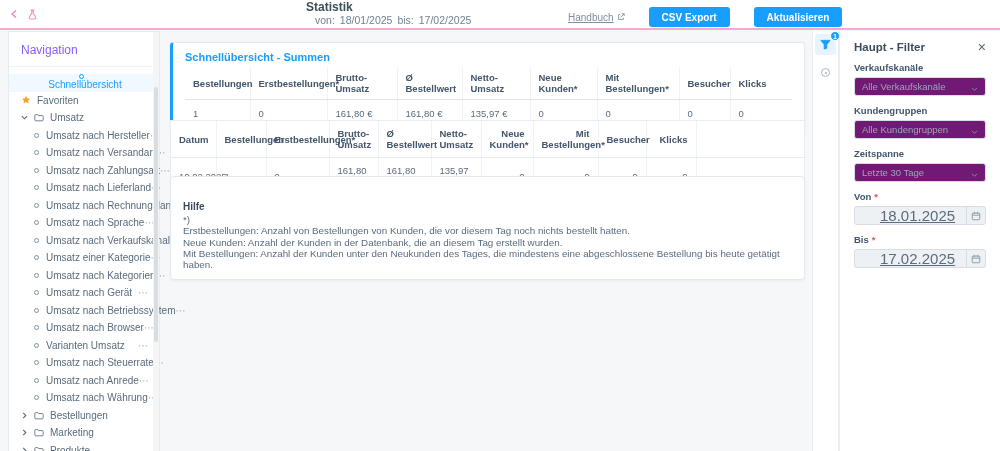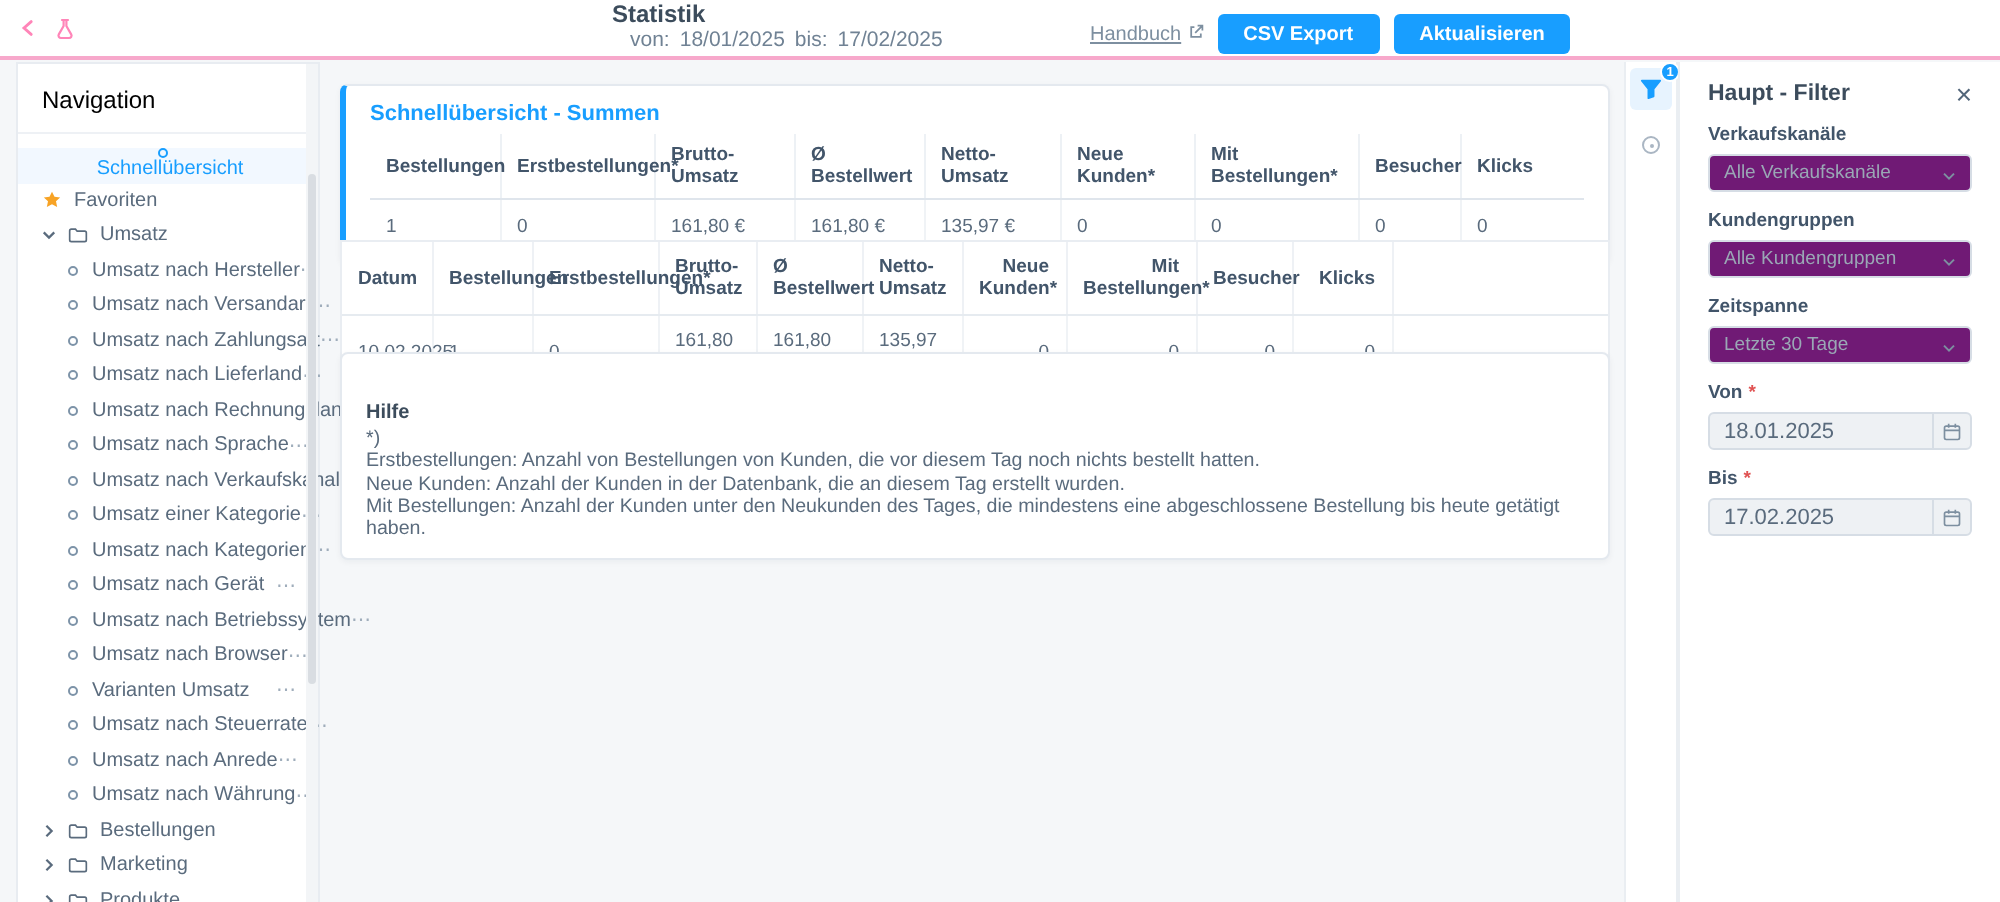--- a/index.html
+++ b/index.html
@@ -7,29 +7,29 @@
   body { font-family:"Liberation Sans",sans-serif; background:#f5f7f9; position:relative; color:#5a6b7d; }
 
   
   .topbar { position:absolute; top:0; left:0; right:0; height:30px; background:#fff;
             border-bottom:2px solid #f7a8cb; z-index:6; }
   .tb-left { position:absolute; left:10px; top:0; height:28px; display:flex; align-items:center; gap:10px; }
   .icon-btn { display:flex; align-items:center; justify-content:center; cursor:pointer; }
   .title-group { position:absolute; left:306px; top:0; height:28px; display:flex; align-items:flex-start;flex-direction:column; }
   .app-title { font-size:12px; font-weight:bold; color:#3c4c5c; }
   .range { font-size:10.5px; color:#708294; margin-left:9px; display:flex; gap:5px; }
-  .actions { position:absolute; left:545px; top:0; height:34px; display:flex; align-items:center; gap:7px; }
+  .actions { position:absolute; left:568px; top:0; height:34px; display:flex; align-items:center; gap:24px; }
   .manual { font-size:10px; color:#7d8fa0; text-decoration:underline; display:flex; align-items:center; gap:3px; cursor:pointer; }
   .btn { height:20px; padding:0 13px; background:#189eff; color:#fff; font-size:10px; font-weight:bold;
          border:none; border-radius:3px; display:flex; align-items:center; cursor:pointer; font-family:inherit; }
 
   
   .sidebar { position:absolute; left:8px; top:31px; bottom:0; width:152px; background:#fff;
              border:1px solid #e8ecf1; border-bottom:none; }
-  .side-head { font-size:12px; color:#000000; padding:11px 12px 9px; border-bottom:1px solid #eef1f5; }
+  .side-head { font-size:12px; color:#8b5cf6; padding:11px 12px 9px; border-bottom:1px solid #eef1f5; }
   .nav-list { padding-top:7px; font-size:10px; color:#5a6b7d; }
   .nav-row { display:flex; align-items:center; height:17.5px; padding:0 10px 0 12px; cursor:pointer; white-space:nowrap; }
   .nav-row.active { color:#189eff; background:#f2f8ff;flex-direction:column; }
   .bullet { width:5px; height:5px; border:1px solid #7d93a8; border-radius:50%; margin-right:7px; flex:none; }
   .active .bullet { border-color:#189eff; }
   .child { padding-left:25px; }
   .dots { margin-left:auto; color:#9fadbb; font-size:10px; letter-spacing:1px; cursor:pointer; }
   .nav-ic { margin-right:6px; display:flex; align-items:center; flex:none; }
   .sb { position:absolute; right:0; top:0; bottom:0; width:6px; background:#f3f5f7; }
   .sb-thumb { position:absolute; top:55px; left:1px; width:4px; height:255px; background:#d9dde2; border-radius:2px; cursor:pointer; }
@@ -76,21 +76,21 @@
   .panel-title { font-size:11.5px; font-weight:bold; color:#3c4c5c; }
   .close { font-size:14px; color:#52667a; cursor:pointer; line-height:10px; }
   .fgroup { margin-top:9px; }
   .flabel { font-size:9.5px; font-weight:bold; color:#42556a; margin-bottom:4px; display:flex; }
   .req { color:#e05252; margin-left:3px; }
   .selectbox { height:19px; border:1px solid #d6dde5; border-radius:3px; background:#701a75; display:flex;
                align-items:center; justify-content:space-between; padding:0 7px; cursor:pointer; }
   .selectbox .val { font-size:9.5px; color:#9aa7b5; }
   .dateinput { height:19px; border:1px solid #d6dde5; border-radius:3px; background:#eef1f4; display:flex;
                align-items:center; justify-content:space-between; overflow:hidden; }
-  .dateinput .val { font-size:11px; color:#5a6b7d; padding-left:7px; }
+  .dateinput .val { font-size:15px; color:#5a6b7d; padding-left:25px;text-decoration:underline; }
   .calbox { width:19px; align-self:stretch; border-left:1px solid #d6dde5; display:flex; align-items:center;
             justify-content:center; cursor:pointer; }
 </style>
 </head>
 <body>
 
 <div class="topbar">
   <div class="tb-left">
     <span class="icon-btn">
       <svg width="8" height="10" viewBox="0 0 10 10">

